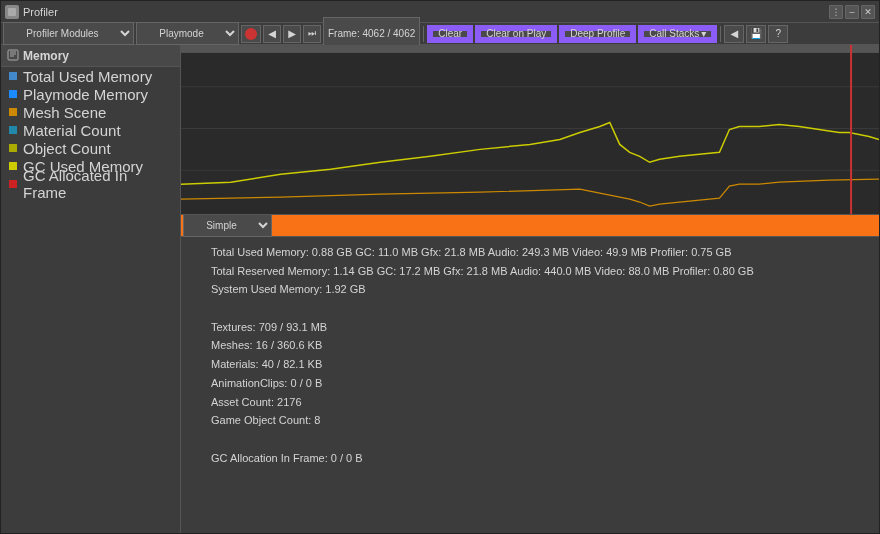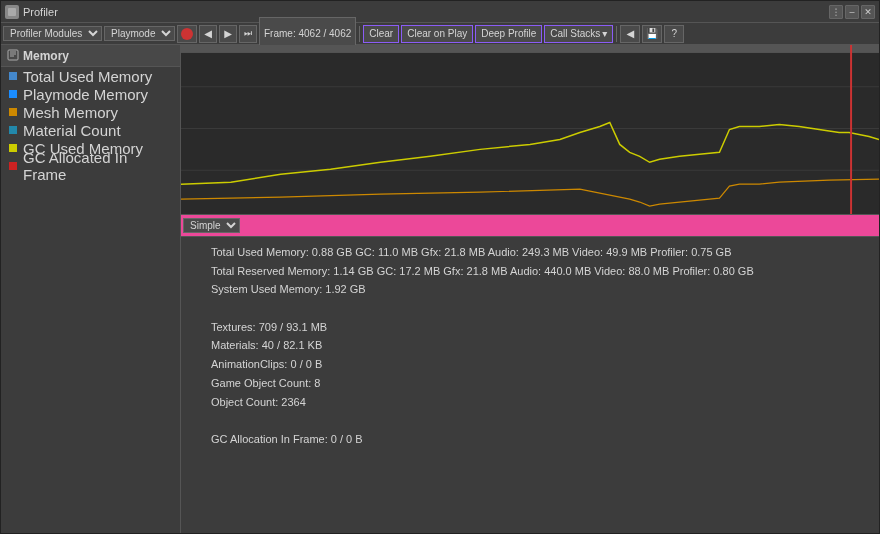--- a/index.html
+++ b/index.html
@@ -57,27 +57,28 @@
       align-items: center;
       height: 22px;
       padding: 0 2px;
       gap: 2px;
     }
     .toolbar-select {
       background: #4a4a4a;
       border: 1px solid #666;
       color: #d4d4d4;
       font-size: 10px;
-      height: 15px;
-      padding: 0 2px;
+      height: 23px;
+      padding: 0 18px;
       cursor: pointer;
+      text-align: center;
     }
     .toolbar-btn {
       background: #4a4a4a;
-      border: 1px solid #8b5cf6;
+      border: 6px solid #8b5cf6;
       color: #d4d4d4;
       font-size: 10px;
       height: 18px;
       padding: 0 5px;
       cursor: pointer;
       display: flex; align-items: center; justify-content: center;
       white-space: nowrap;
     }
     .toolbar-separator {
       width: 1px; height: 16px;
@@ -173,21 +174,21 @@
       flex: 1;
       overflow: auto;
       background: #3c3c3c;
     }
     .stats-toolbar {
       display: flex;
       align-items: center;
       height: 22px;
       padding: 0 2px;
       border-bottom: 1px solid #555;
-      background: #ec4899;
+      background: #f97316;
     }
 
     
     .record-circle {
       width: 12px; height: 12px;
       border-radius: 50%;
       background: #cc3333;
       display: inline-block;
     }
 
@@ -265,25 +266,29 @@
       <div class="sidebar-item">
         <div class="sidebar-item-color" style="background:#4488cc;"></div>
         <span class="sidebar-item-label">Total Used Memory</span>
       </div>
       <div class="sidebar-item">
         <div class="sidebar-item-color" style="background:#1a8cff;"></div>
         <span class="sidebar-item-label">Playmode Memory</span>
       </div>
       <div class="sidebar-item">
         <div class="sidebar-item-color" style="background:#cc8800;"></div>
-        <span class="sidebar-item-label">Mesh Memory</span>
+        <span class="sidebar-item-label">Mesh Scene</span>
       </div>
       <div class="sidebar-item">
         <div class="sidebar-item-color" style="background:#2288aa;"></div>
         <span class="sidebar-item-label">Material Count</span>
+      </div>
+      <div class="sidebar-item">
+        <div class="sidebar-item-color" style="background:#aaaa00;"></div>
+        <span class="sidebar-item-label">Object Count</span>
       </div>
       <div class="sidebar-item">
         <div class="sidebar-item-color" style="background:#cccc00;"></div>
         <span class="sidebar-item-label">GC Used Memory</span>
       </div>
       <div class="sidebar-item">
         <div class="sidebar-item-color" style="background:#cc2222;"></div>
         <span class="sidebar-item-label">GC Allocated In Frame</span>
       </div>
     </div>
@@ -313,23 +318,24 @@
           <select class="toolbar-select">
             <option>Simple</option>
           </select>
         </div>
         <div class="bottom-content">
           <span class="bottom-row">Total Used Memory: 0.88 GB   GC: 11.0 MB   Gfx: 21.8 MB   Audio: 249.3 MB   Video: 49.9 MB   Profiler: 0.75 GB</span>
           <span class="bottom-row">Total Reserved Memory: 1.14 GB   GC: 17.2 MB   Gfx: 21.8 MB   Audio: 440.0 MB   Video: 88.0 MB   Profiler: 0.80 GB</span>
           <span class="bottom-row">System Used Memory: 1.92 GB</span>
           <span class="bottom-row">&nbsp;</span>
           <span class="bottom-row">Textures: 709 / 93.1 MB</span>
+          <span class="bottom-row">Meshes: 16 / 360.6 KB</span>
           <span class="bottom-row">Materials: 40 / 82.1 KB</span>
           <span class="bottom-row">AnimationClips: 0 / 0 B</span>
+          <span class="bottom-row">Asset Count: 2176</span>
           <span class="bottom-row">Game Object Count: 8</span>
-          <span class="bottom-row">Object Count: 2364</span>
           <span class="bottom-row">&nbsp;</span>
           <span class="bottom-row">GC Allocation In Frame: 0 / 0 B</span>
         </div>
       </div>
     </div>
   </div>
 </div>
 
 </body></html>

